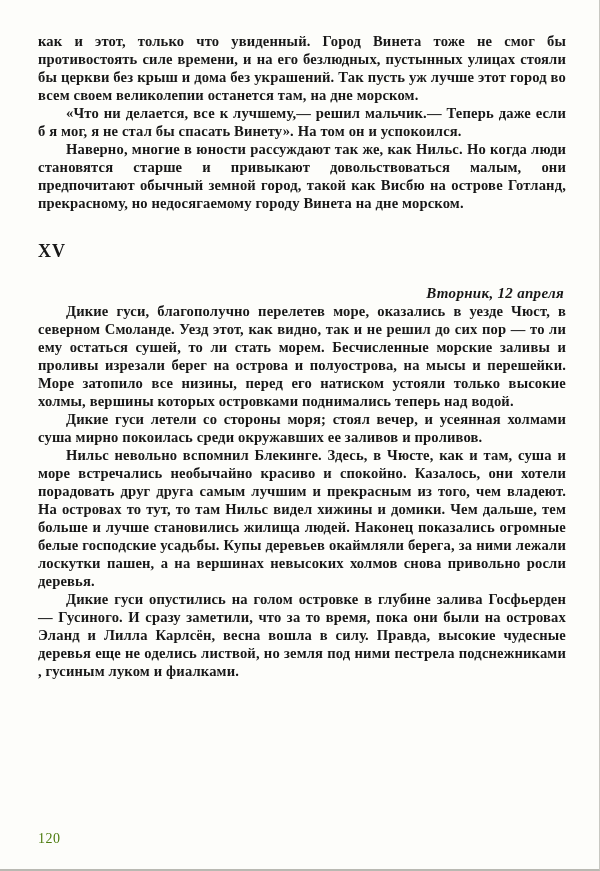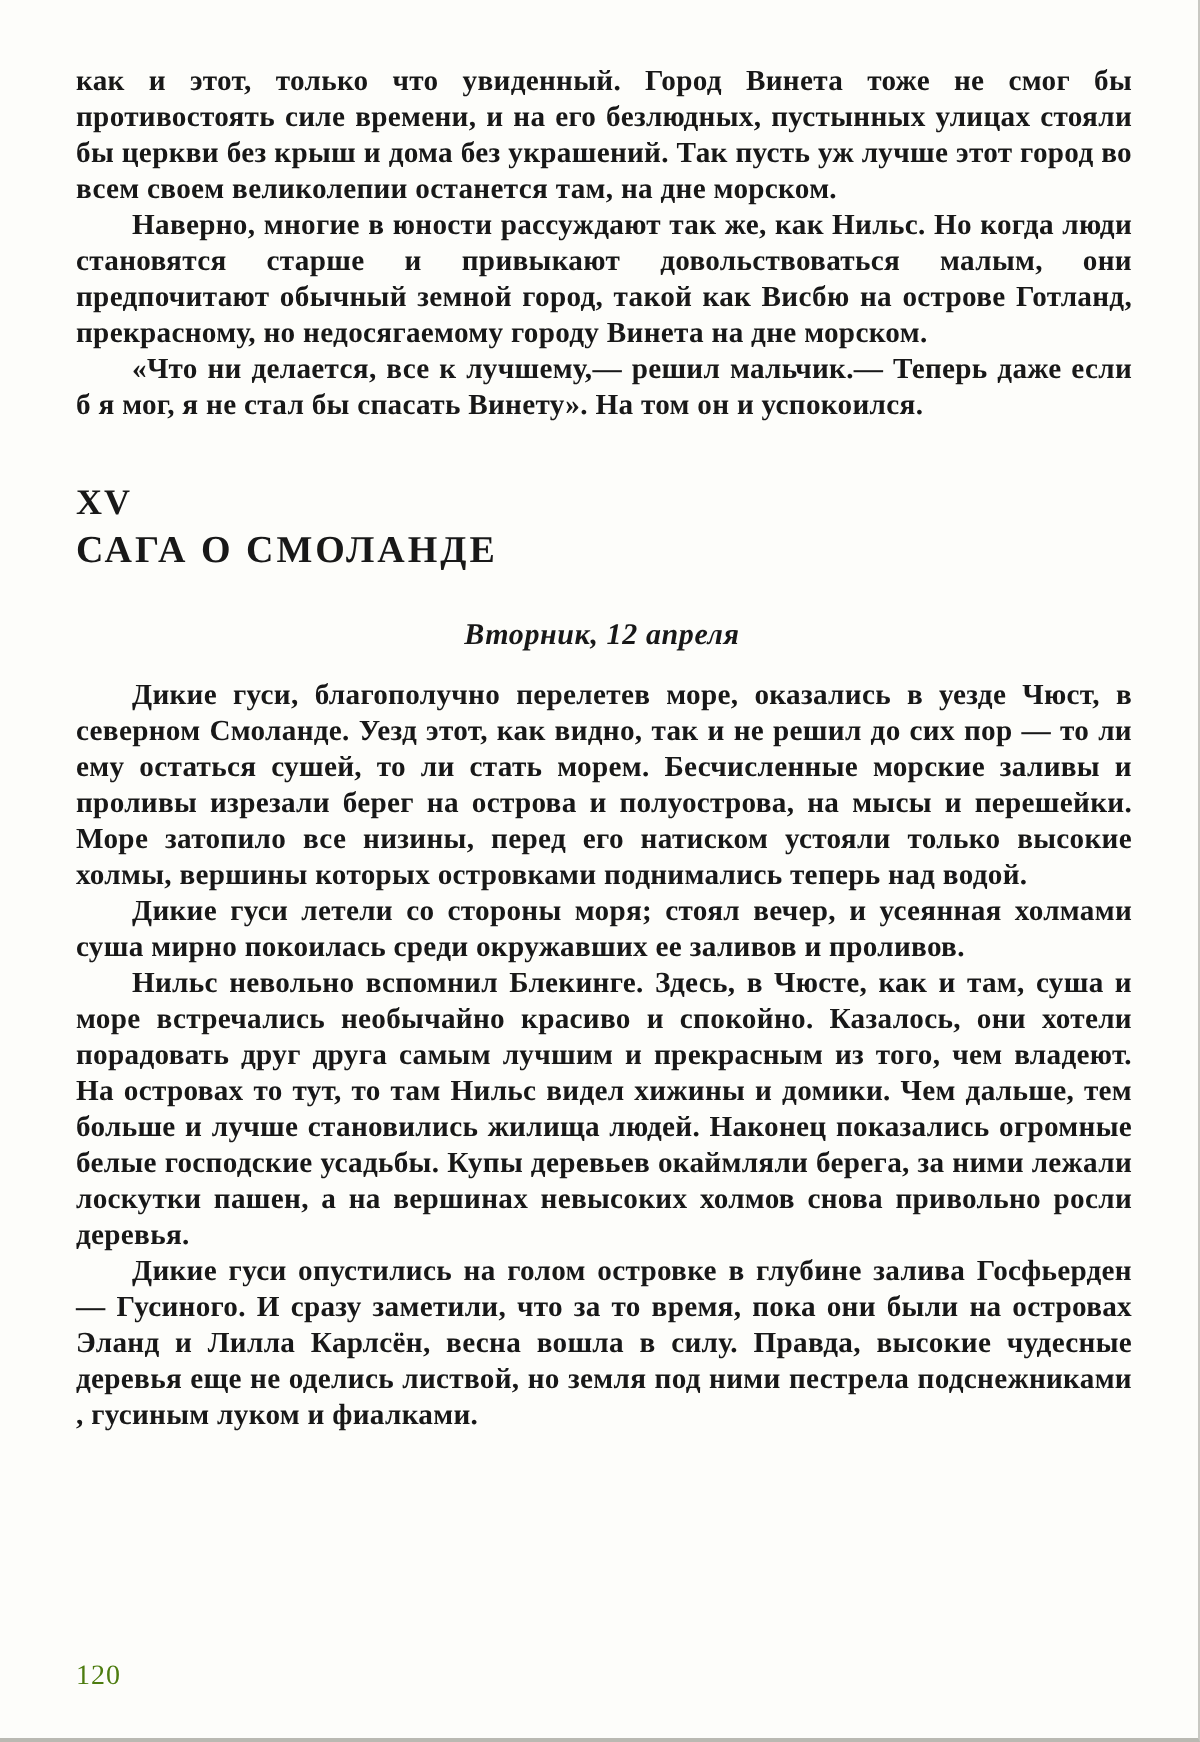--- a/index.html
+++ b/index.html
@@ -45,22 +45,21 @@
     letter-spacing: 1px;
   }
   .chapter-title {
     margin-top: 7px;
     font-size: 19px;
     font-weight: 700;
     letter-spacing: 1.5px;
   }
   .dateline {
     margin-top: 24px;
-    margin-bottom: 12px;
-    text-align: center;
+    text-align: right;
     font-style: italic;
     font-weight: 700;
     font-size: 15px;
     letter-spacing: 0.3px;
     padding-right: 2px;
   }
   .page-number {
     position: absolute;
     left: 38px;
     bottom: 22px;
@@ -71,27 +70,26 @@
   }
 </style>
 </head>
 <body>
 
 <div class="page">
   <div class="text-block">
 
     <p>как и этот, только что увиденный. Город Винета тоже не смог бы противостоять силе времени, и на его безлюдных, пустынных улицах стояли бы церкви без крыш и дома без украшений. Так пусть уж лучше этот город во всем своем великолепии останется там, на дне морском.</p>
 
+    <p class="indent">«Что ни делается, все к лучшему,— решил мальчик.— Теперь даже если б я мог, я не стал бы спасать Винету». На том он и успокоился.</p>
+
     <p class="indent">Наверно, многие в юности рассуждают так же, как Нильс. Но когда люди становятся старше и привыкают довольствоваться малым, они предпочитают обычный земной город, такой как Висбю на острове Готланд, прекрасному, но недосягаемому городу Винета на дне морском.</p>
-
-    <p class="indent">«Что ни делается, все к лучшему,— решил мальчик.— Теперь даже если б я мог, я не стал бы спасать Винету». На том он и успокоился.</p>
 
     <div class="chapter-heading">
       <div class="chapter-number">XV</div>
-      <div class="chapter-title">САГА О СМОЛАНДЕ</div>
     </div>
 
     <div class="dateline">Вторник, 12 апреля</div>
 
     <p class="indent">Дикие гуси, благополучно перелетев море, оказались в уезде Чюст, в северном Смоланде. Уезд этот, как видно, так и не решил до сих пор — то ли ему остаться сушей, то ли стать морем. Бесчисленные морские заливы и проливы изрезали берег на острова и полуострова, на мысы и перешейки. Море затопило все низины, перед его натиском устояли только высокие холмы, вершины которых островками поднимались теперь над водой.</p>
 
     <p class="indent">Дикие гуси летели со стороны моря; стоял вечер, и усеянная холмами суша мирно покоилась среди окружавших ее заливов и проливов.</p>
 
     <p class="indent">Нильс невольно вспомнил Блекинге. Здесь, в Чюсте, как и там, суша и море встречались необычайно красиво и спокойно. Казалось, они хотели порадовать друг друга самым лучшим и прекрасным из того, чем владеют. На островах то тут, то там Нильс видел хижины и домики. Чем дальше, тем больше и лучше становились жилища людей. Наконец показались огромные белые господские усадьбы. Купы деревьев окаймляли берега, за ними лежали лоскутки пашен, а на вершинах невысоких холмов снова привольно росли деревья.</p>
 

